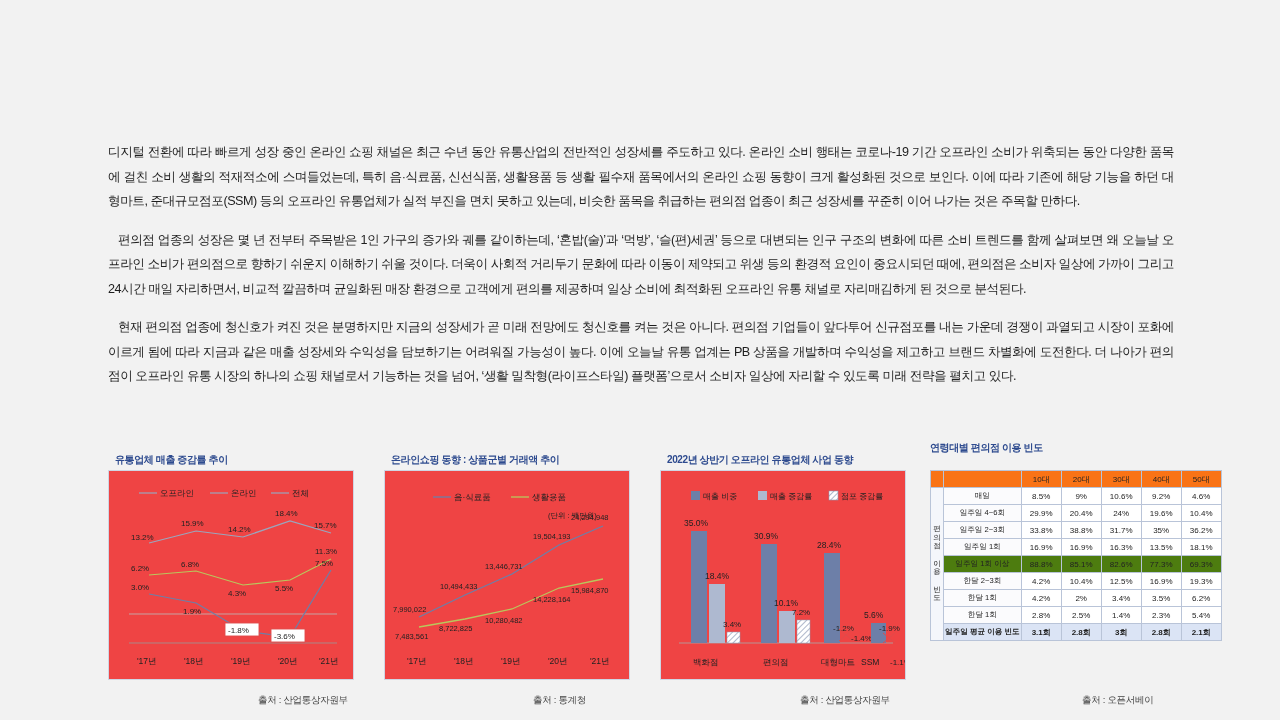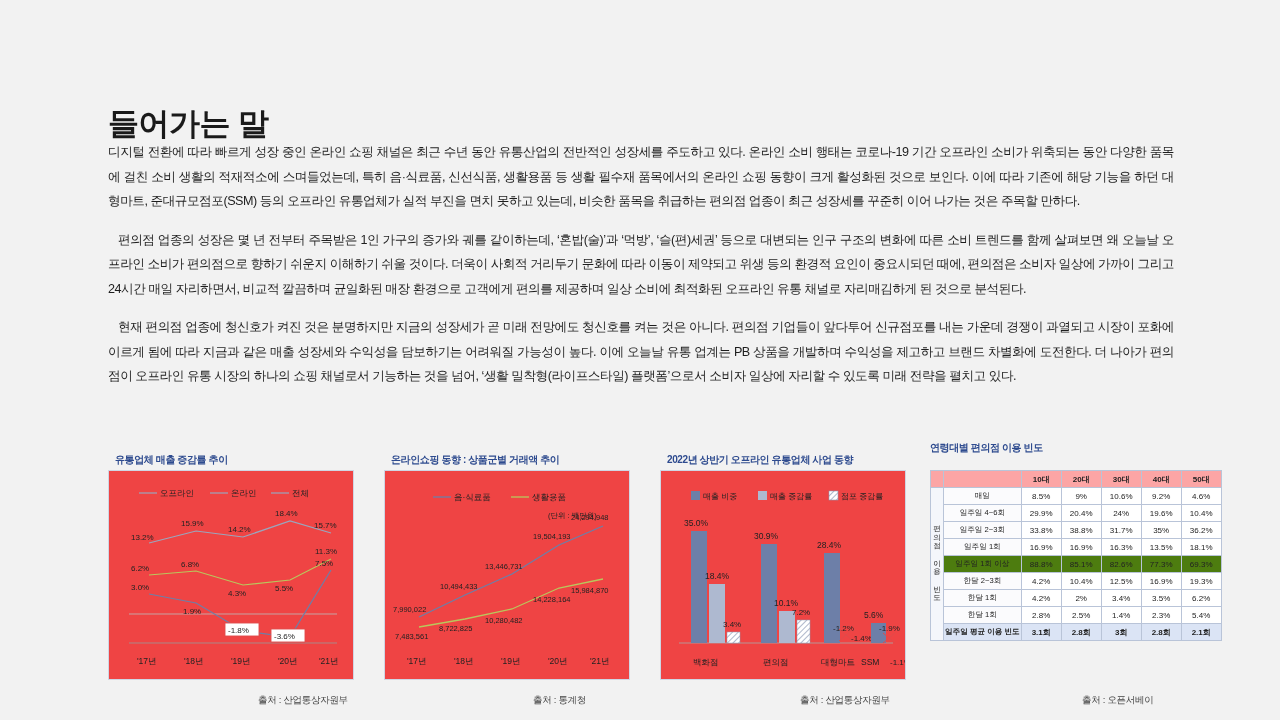--- a/index.html
+++ b/index.html
@@ -82,37 +82,36 @@
     color: #222;
     background: #fff;
   }
   .freq-table td, .freq-table th {
     border: 1px solid #b9c4d8;
     text-align: center;
     padding: 2px 1px;
     font-weight: normal;
     height: 17px;
   }
-  .freq-table th { background: #fca5a5; font-weight: bold; margin-left: 8px; }
+  .freq-table th { background: #f97316; font-weight: normal; margin-left: 8px; }
   .freq-table td.rowhead { background: #fbfbfd; white-space: nowrap; font-size: 7.6px; margin-left: 38px; }
   .freq-table td.vert {
     width: 13px;
     background: #f4f6fb;
     font-size: 7.5px;
     line-height: 1.15;
   }
   .freq-table tr.hl td { background: #4d7c0f; }
   .freq-table tr.total td { background: #dbe4f5; font-weight: bold; }
 </style>
 </head>
 <body>
 
 <div class="page">
 
-  <h1 class="title">들어가는 말</h1>
 
   <div class="body-text">
     <p>디지털 전환에 따라 빠르게 성장 중인 온라인 쇼핑 채널은 최근 수년 동안 유통산업의 전반적인 성장세를 주도하고 있다. 온라인 소비 행태는 코로나-19 기간 오프라인 소비가 위축되는 동안 다양한 품목에 걸친 소비 생활의 적재적소에 스며들었는데, 특히 음·식료품, 신선식품, 생활용품 등 생활 필수재 품목에서의 온라인 쇼핑 동향이 크게 활성화된 것으로 보인다. 이에 따라 기존에 해당 기능을 하던 대형마트, 준대규모점포(SSM) 등의 오프라인 유통업체가 실적 부진을 면치 못하고 있는데, 비슷한 품목을 취급하는 편의점 업종이 최근 성장세를 꾸준히 이어 나가는 것은 주목할 만하다.</p>
     <p class="indent">편의점 업종의 성장은 몇 년 전부터 주목받은 1인 가구의 증가와 궤를 같이하는데, ‘혼밥(술)’과 ‘먹방’, ‘슬(편)세권’ 등으로 대변되는 인구 구조의 변화에 따른 소비 트렌드를 함께 살펴보면 왜 오늘날 오프라인 소비가 편의점으로 향하기 쉬운지 이해하기 쉬울 것이다. 더욱이 사회적 거리두기 문화에 따라 이동이 제약되고 위생 등의 환경적 요인이 중요시되던 때에, 편의점은 소비자 일상에 가까이 그리고 24시간 매일 자리하면서, 비교적 깔끔하며 균일화된 매장 환경으로 고객에게 편의를 제공하며 일상 소비에 최적화된 오프라인 유통 채널로 자리매김하게 된 것으로 분석된다.</p>
     <p class="indent">현재 편의점 업종에 청신호가 켜진 것은 분명하지만 지금의 성장세가 곧 미래 전망에도 청신호를 켜는 것은 아니다. 편의점 기업들이 앞다투어 신규점포를 내는 가운데 경쟁이 과열되고 시장이 포화에 이르게 됨에 따라 지금과 같은 매출 성장세와 수익성을 담보하기는 어려워질 가능성이 높다. 이에 오늘날 유통 업계는 PB 상품을 개발하며 수익성을 제고하고 브랜드 차별화에 도전한다. 더 나아가 편의점이 오프라인 유통 시장의 하나의 쇼핑 채널로서 기능하는 것을 넘어, ‘생활 밀착형(라이프스타일) 플랫폼’으로서 소비자 일상에 자리할 수 있도록 미래 전략을 펼치고 있다.</p>
   </div>
 
   <div class="panel-title" id="panel1-title">유통업체 매출 증감률 추이</div>
   <div class="panel" id="panel1">
     <svg width="244" height="208" viewBox="0 0 244 208">

